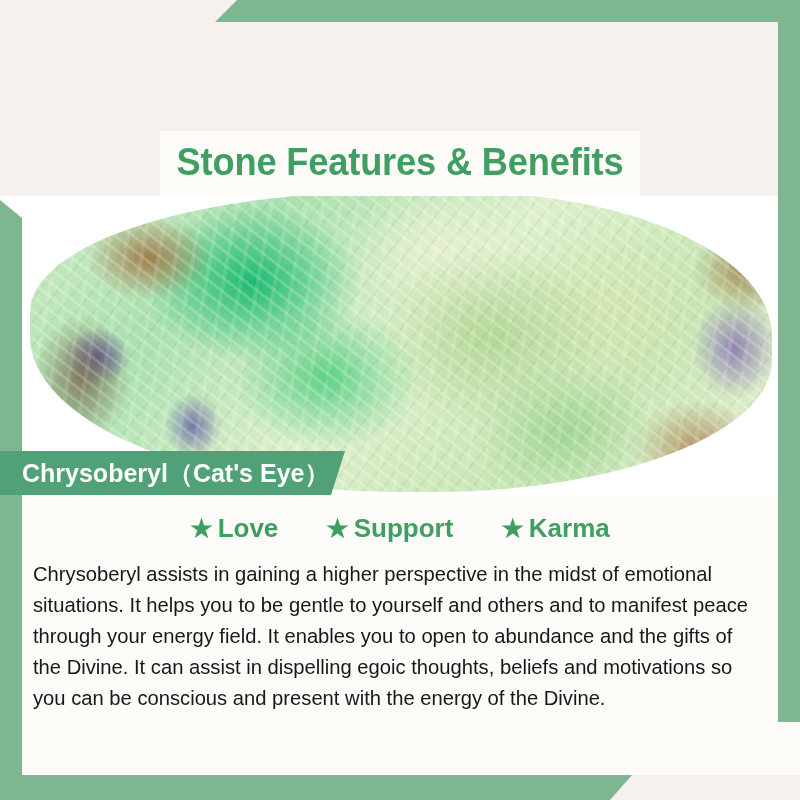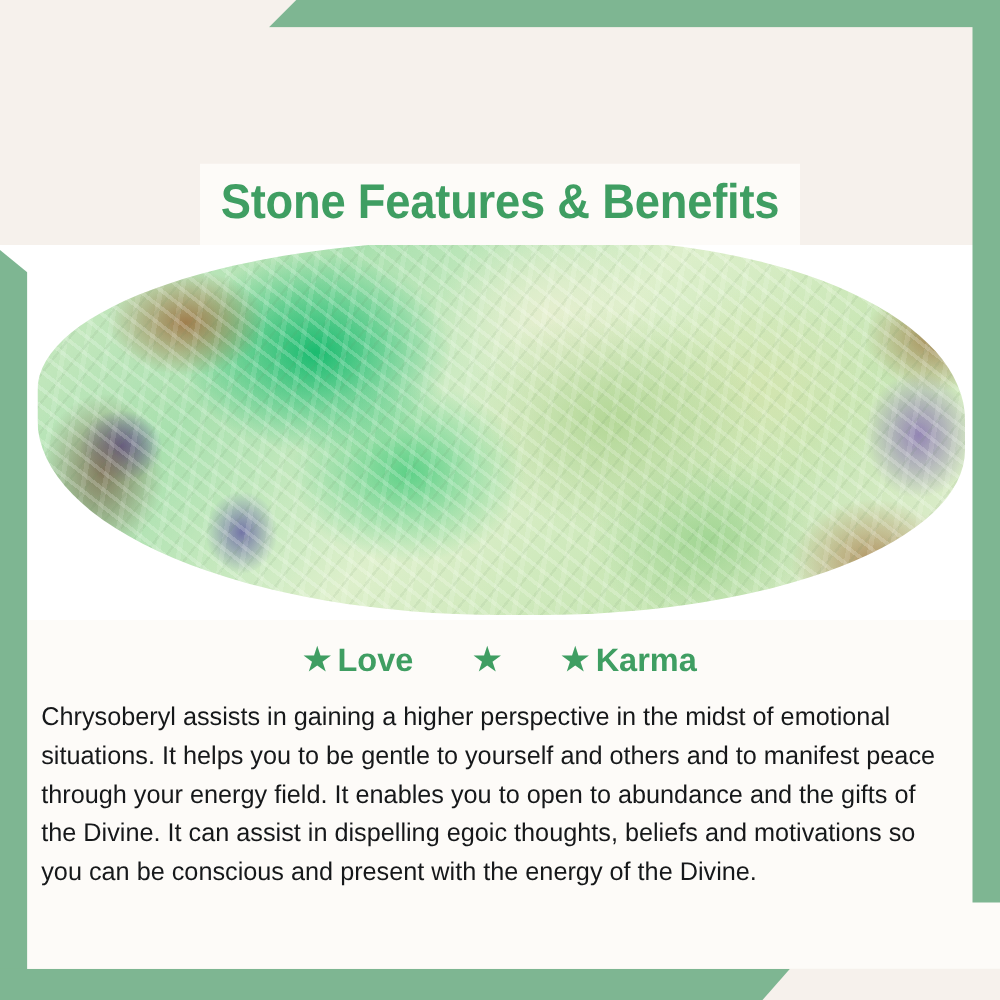--- a/index.html
+++ b/index.html
@@ -145,30 +145,34 @@
 
   <div class="title-panel"></div>
   <div class="title-text">Stone Features &amp; Benefits</div>
 
   <div class="photo-area">
     <div class="stone">
       <div class="stone-tex"></div>
     </div>
   </div>
 
+  <div class="name-banner">
+    <span>Chrysoberyl（Cat's Eye）</span>
+  </div>
 
   <div class="lower"></div>
 
   <div class="keywords">
     <div class="kw">
       <span class="star">★</span>
       <span>Love</span>
     </div>
     <div class="kw">
       <span class="star">★</span>
+      <span>Support</span>
     </div>
     <div class="kw">
       <span class="star">★</span>
       <span>Karma</span>
     </div>
   </div>
 
   <div class="body-copy">Chrysoberyl assists in gaining a higher perspective in the midst of emotional situations. It helps you to be gentle to yourself and others and to manifest peace through your energy field. It enables you to open to abundance and the gifts of the Divine. It can assist in dispelling egoic thoughts, beliefs and motivations so you can be conscious and present with the energy of the Divine.</div>
 
 </div>

